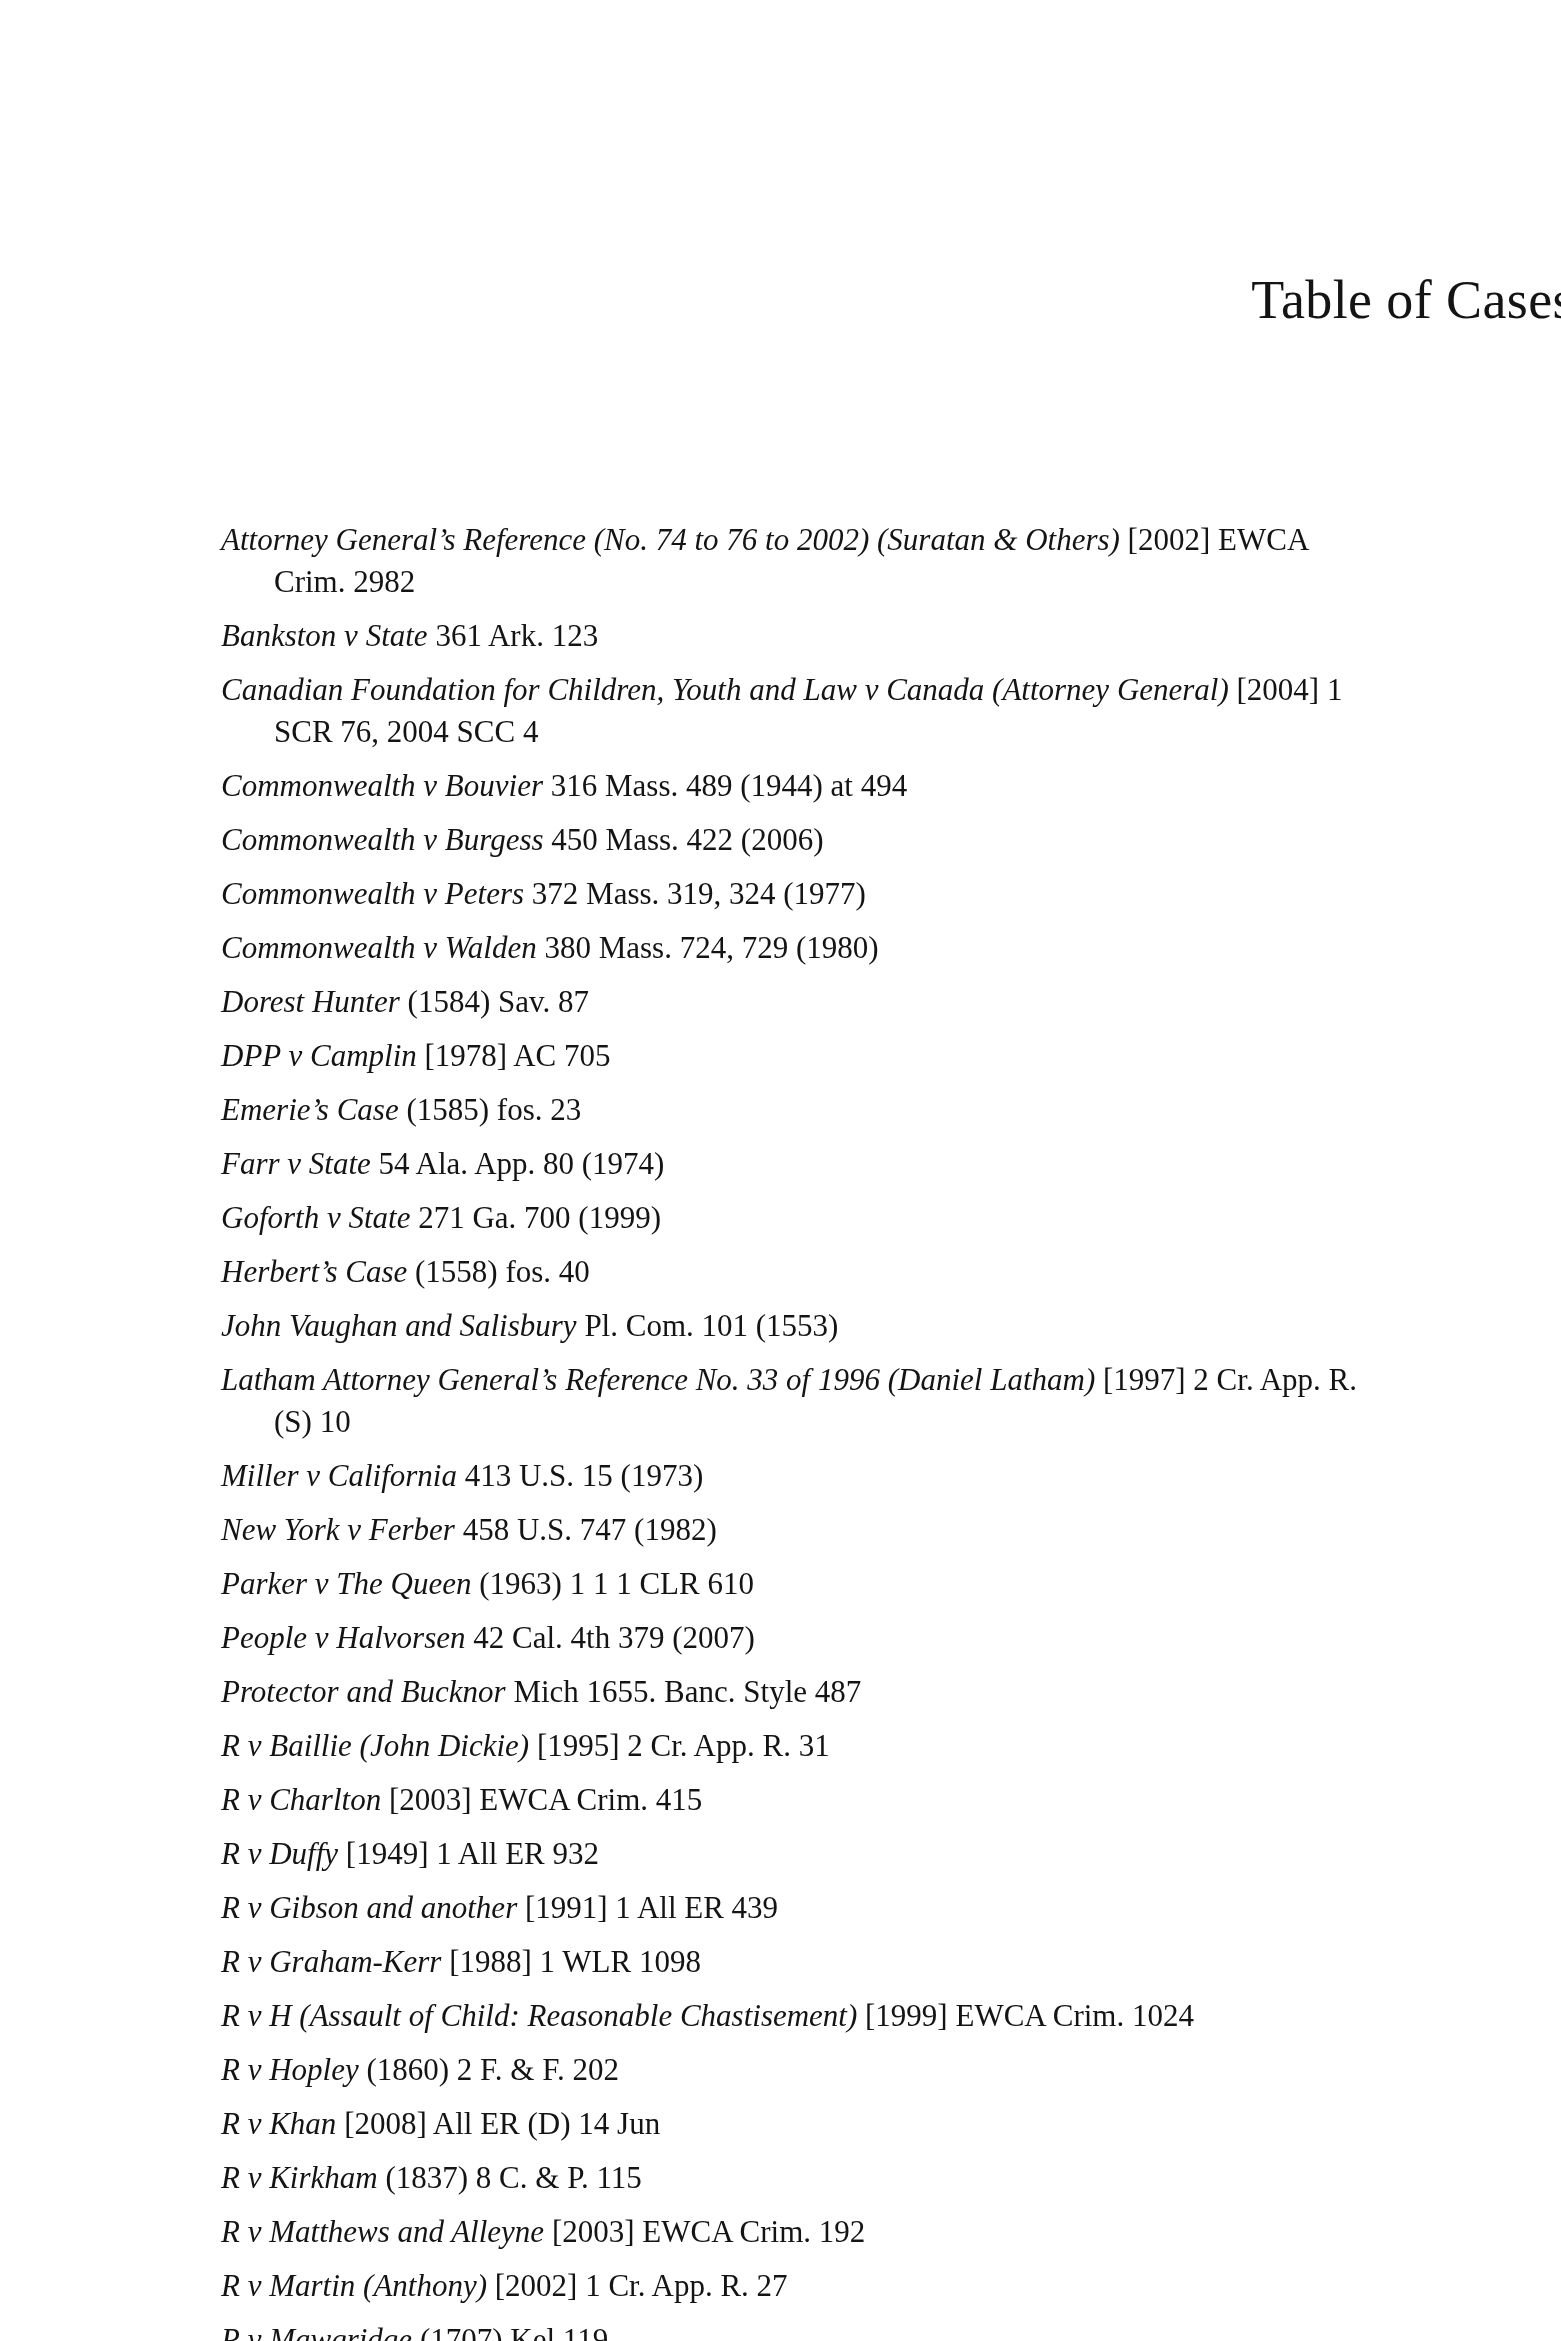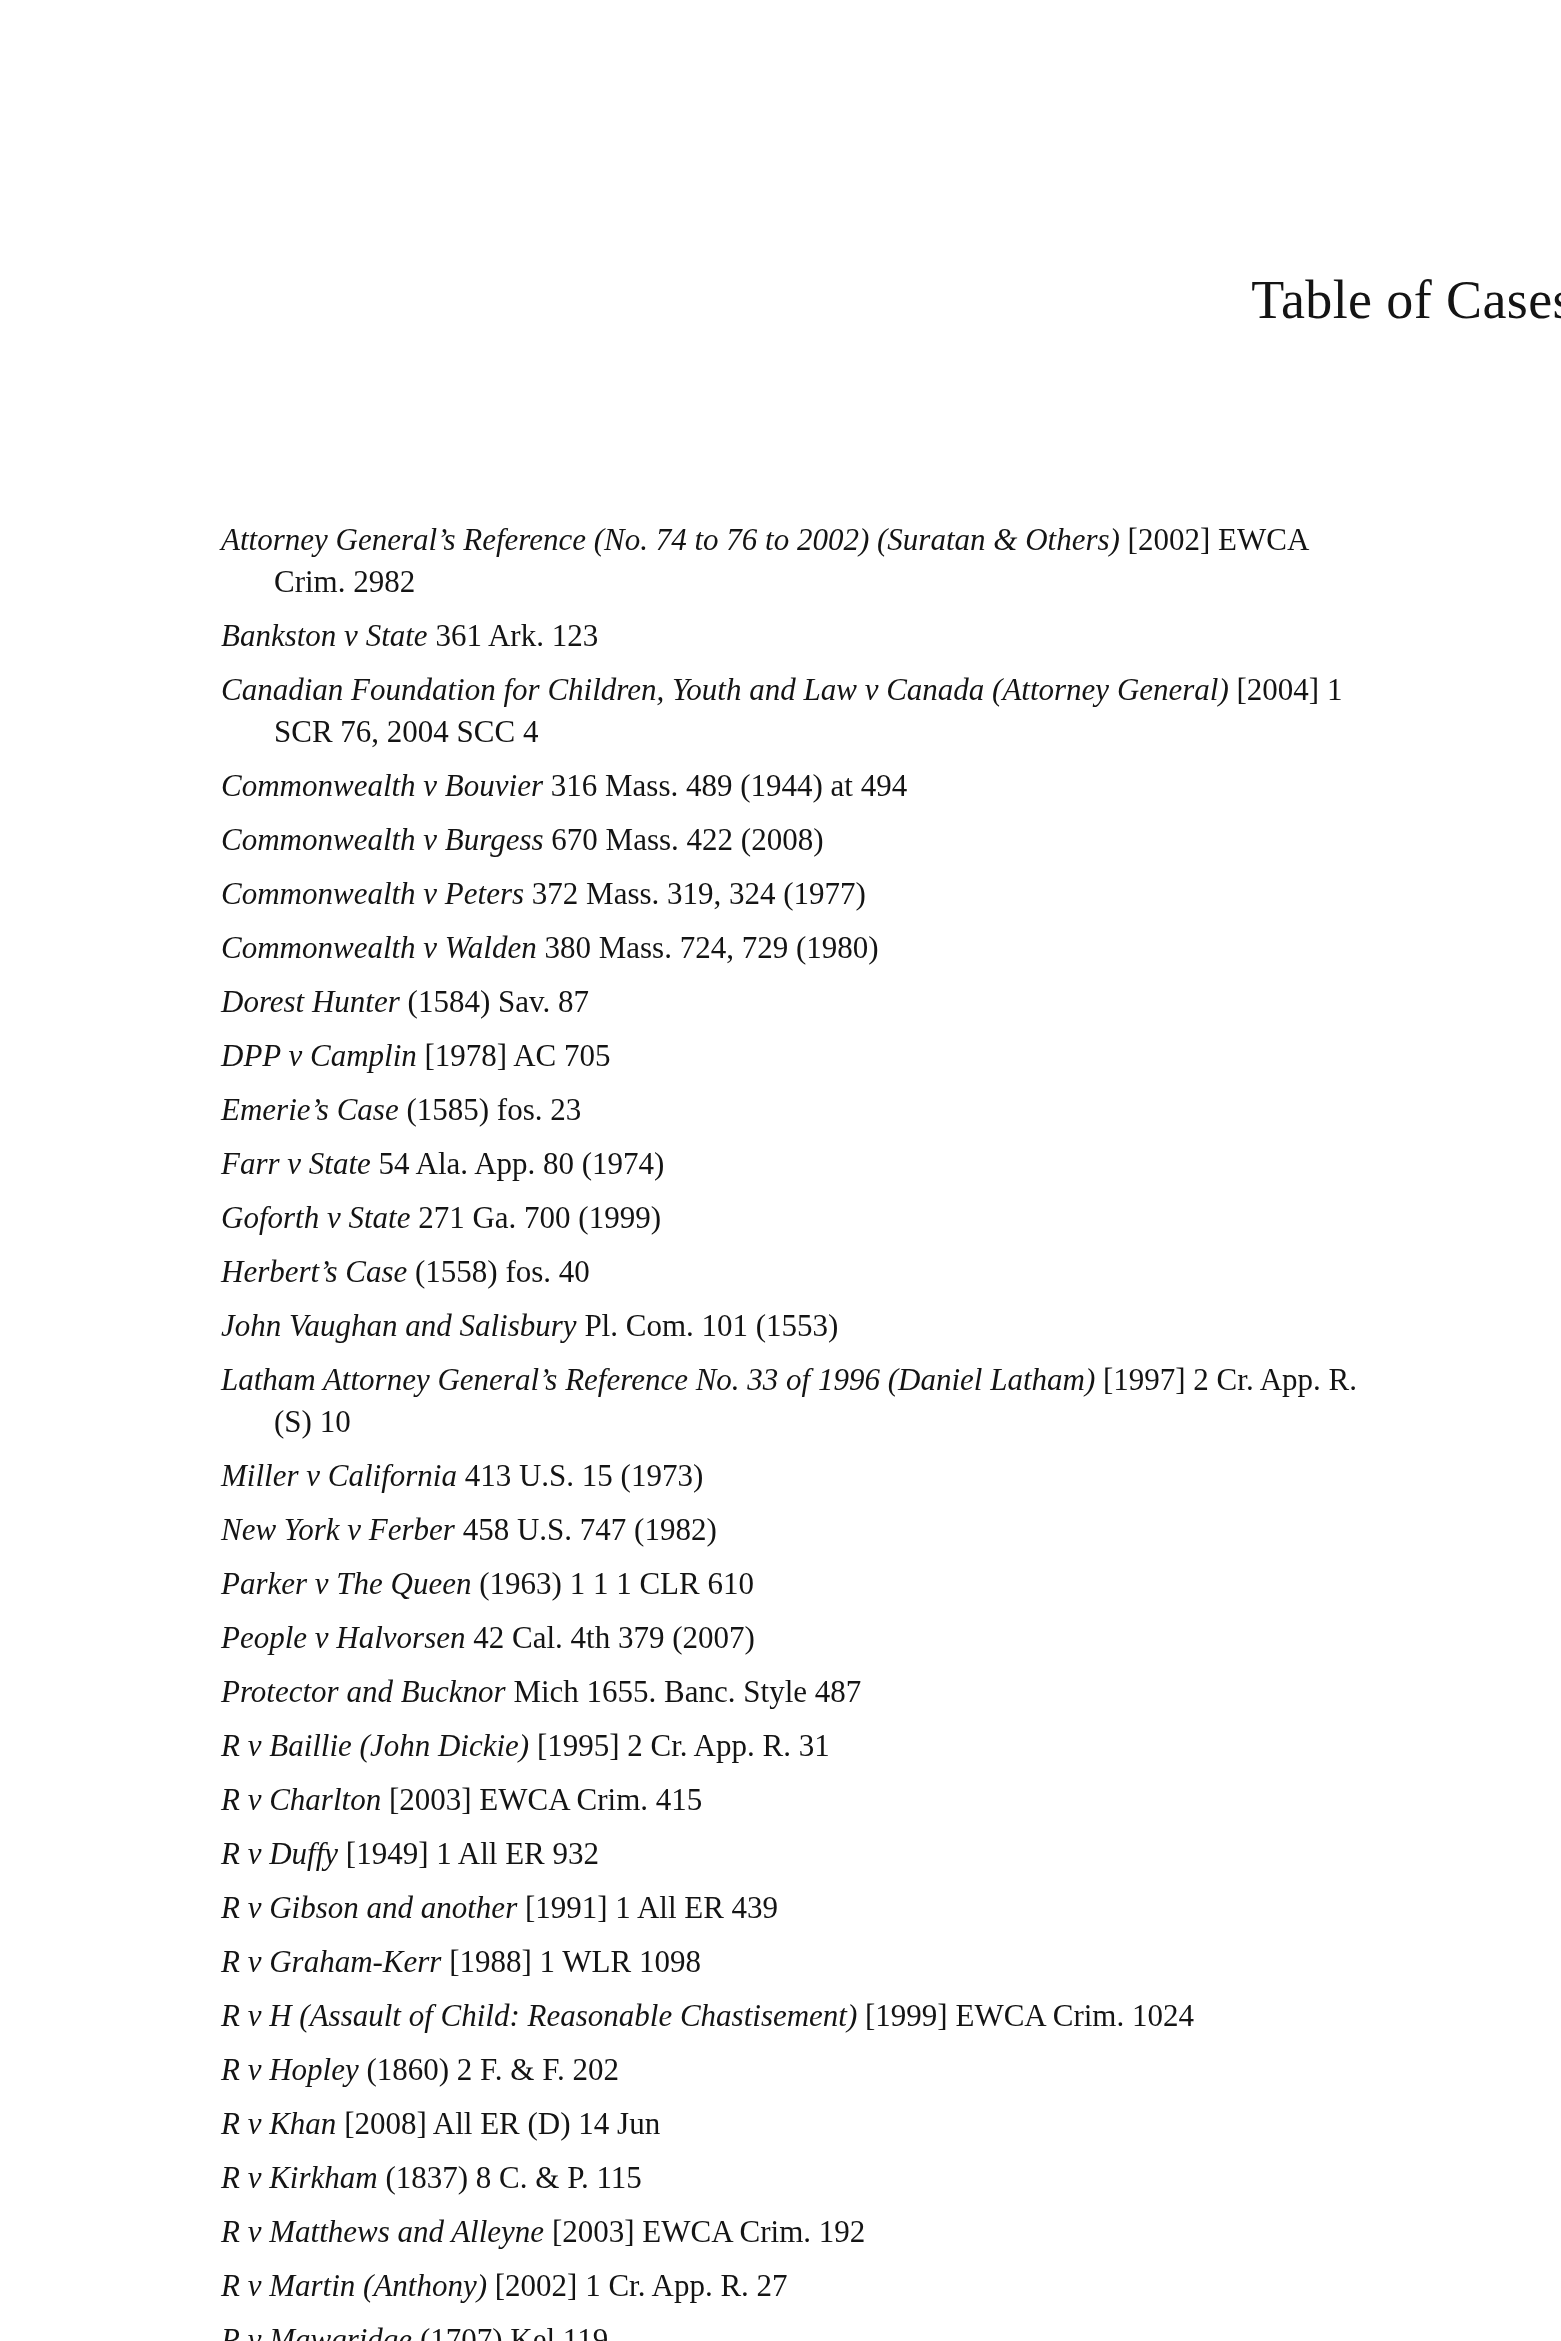--- a/index.html
+++ b/index.html
@@ -55,21 +55,21 @@
   <h1 class="doc-title">Table of Cases</h1>
   <div class="case-list">
   <p class="case-entry"><span class="case-name">Attorney General’s Reference (No. 74 to 76 to 2002) (Suratan &amp; Others)</span> <span class="case-citation">[2002] EWCA Crim. 2982</span></p>
 
   <p class="case-entry"><span class="case-name">Bankston v State</span> <span class="case-citation">361 Ark. 123</span></p>
 
   <p class="case-entry"><span class="case-name">Canadian Foundation for Children, Youth and Law v Canada (Attorney General)</span> <span class="case-citation">[2004] 1 SCR 76, 2004 SCC 4</span></p>
 
   <p class="case-entry"><span class="case-name">Commonwealth v Bouvier</span> <span class="case-citation">316 Mass. 489 (1944) at 494</span></p>
 
-  <p class="case-entry"><span class="case-name">Commonwealth v Burgess</span> <span class="case-citation">670 Mass. 422 (2008)</span></p>
+  <p class="case-entry"><span class="case-name">Commonwealth v Burgess</span> <span class="case-citation">450 Mass. 422 (2006)</span></p>
 
   <p class="case-entry"><span class="case-name">Commonwealth v Peters</span> <span class="case-citation">372 Mass. 319, 324 (1977)</span></p>
 
   <p class="case-entry"><span class="case-name">Commonwealth v Walden</span> <span class="case-citation">380 Mass. 724, 729 (1980)</span></p>
 
   <p class="case-entry"><span class="case-name">Dorest Hunter</span> <span class="case-citation">(1584) Sav. 87</span></p>
 
   <p class="case-entry"><span class="case-name">DPP v Camplin</span> <span class="case-citation">[1978] AC 705</span></p>
 
   <p class="case-entry"><span class="case-name">Emerie’s Case</span> <span class="case-citation">(1585) fos. 23</span></p>

